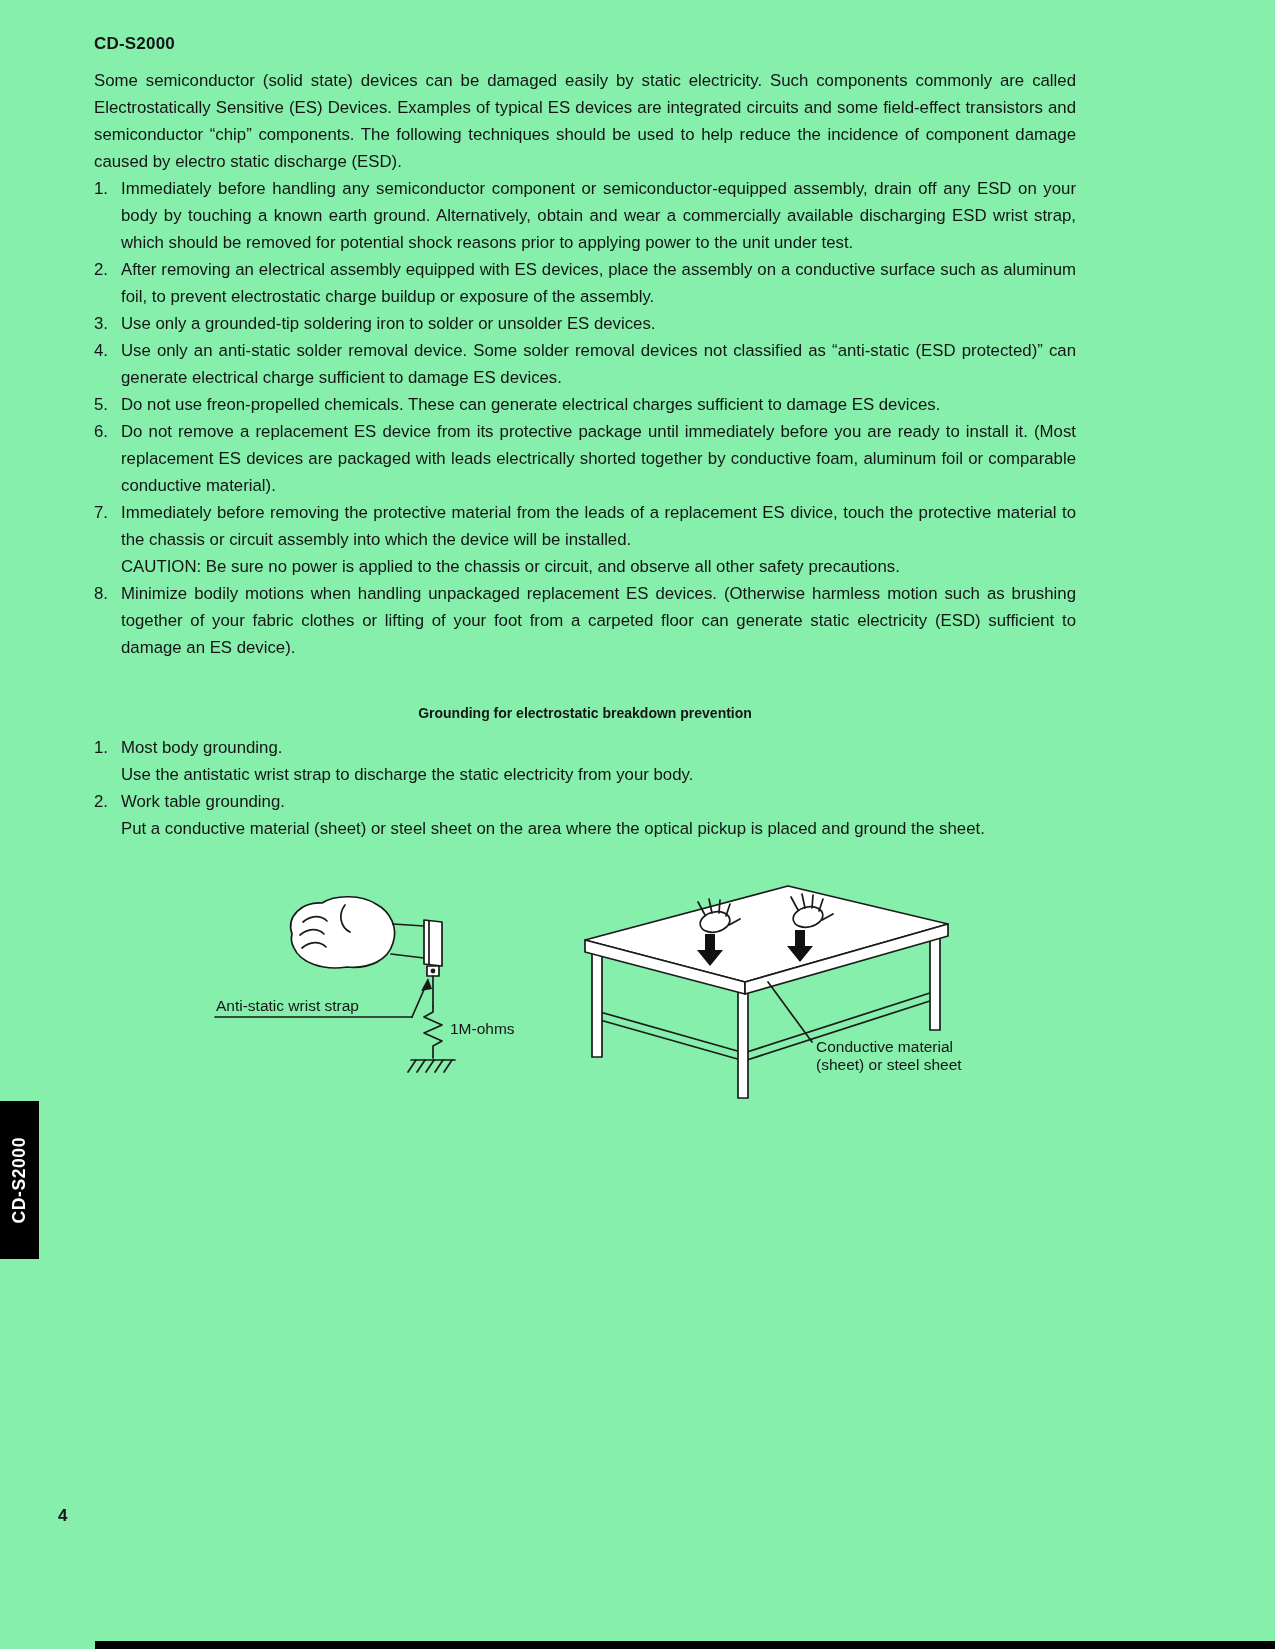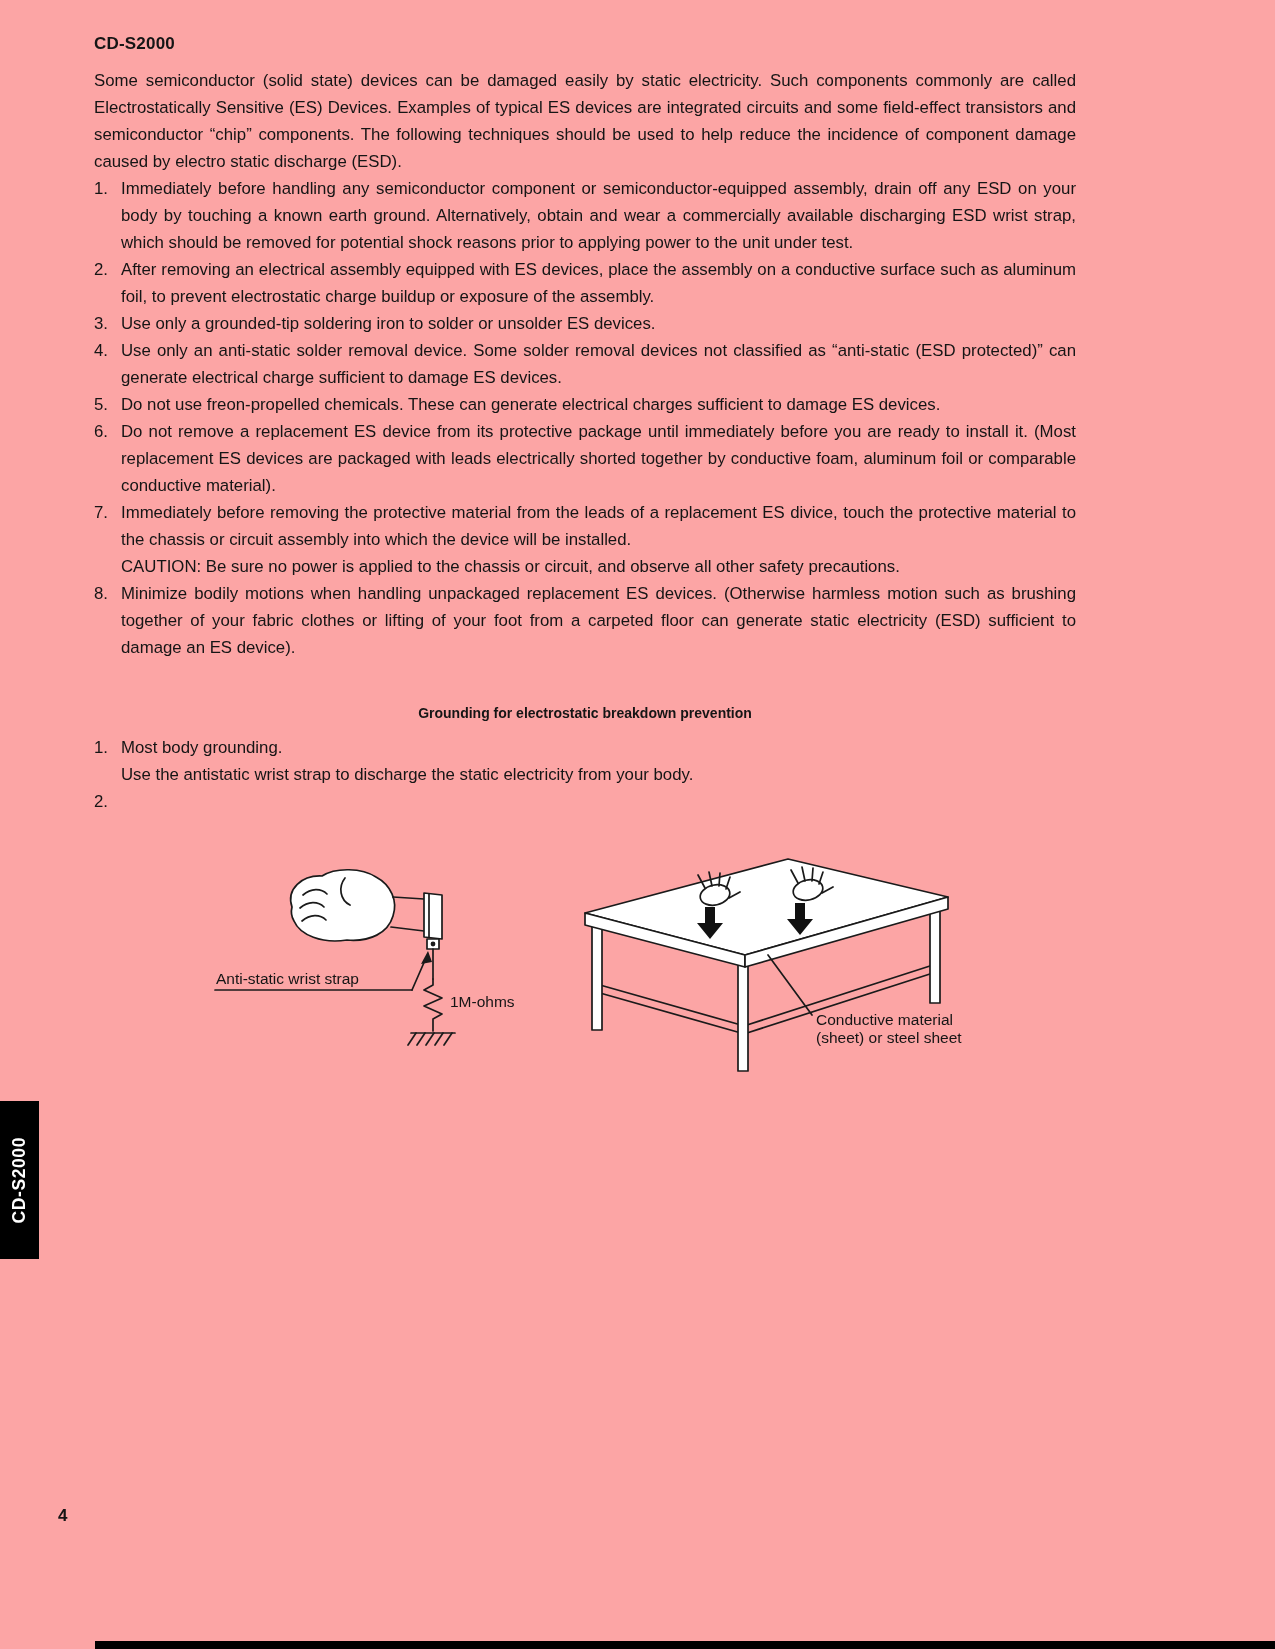--- a/index.html
+++ b/index.html
@@ -1,21 +1,21 @@
 <!DOCTYPE html>
 <html><head>
 <meta charset="utf-8">
 <style>
   * { box-sizing: border-box; }
   html, body { margin: 0; padding: 0; background: #ffffff; }
   .page {
     position: relative;
     width: 1275px;
     height: 1649px;
-    background: #fca5a5;
+    background: #86efac;
     font-family: "Liberation Sans", "DejaVu Sans", sans-serif;
     color: #151515;
     overflow: hidden;
   }
   .content { position: absolute; left: 94px; top: 34px; width: 982px; }
   .model-header { font-size: 17px; font-weight: bold; letter-spacing: 0.2px; }
   .main-title {
     display: flex; align-items: center;
     margin-top: 50px;
     font-size: 27px; font-weight: bold; letter-spacing: 0.3px;
@@ -98,20 +98,22 @@
       <li>
         <span class="num">1.</span>
         <div class="li-body">
           <div>Most body grounding.</div>
           <div>Use the antistatic wrist strap to discharge the static electricity from your body.</div>
         </div>
       </li>
       <li>
         <span class="num">2.</span>
         <div class="li-body">
+          <div>Work table grounding.</div>
+          <div>Put a conductive material (sheet) or steel sheet on the area where the optical pickup is placed and ground the sheet.</div>
         </div>
       </li>
     </ol>
 
 
     <div class="figure">
       <svg width="880" height="240" viewBox="0 0 880 240">
         <g stroke="#1a1a1a" stroke-width="1.7" fill="none" stroke-linecap="round" stroke-linejoin="round">
 
           <g>

